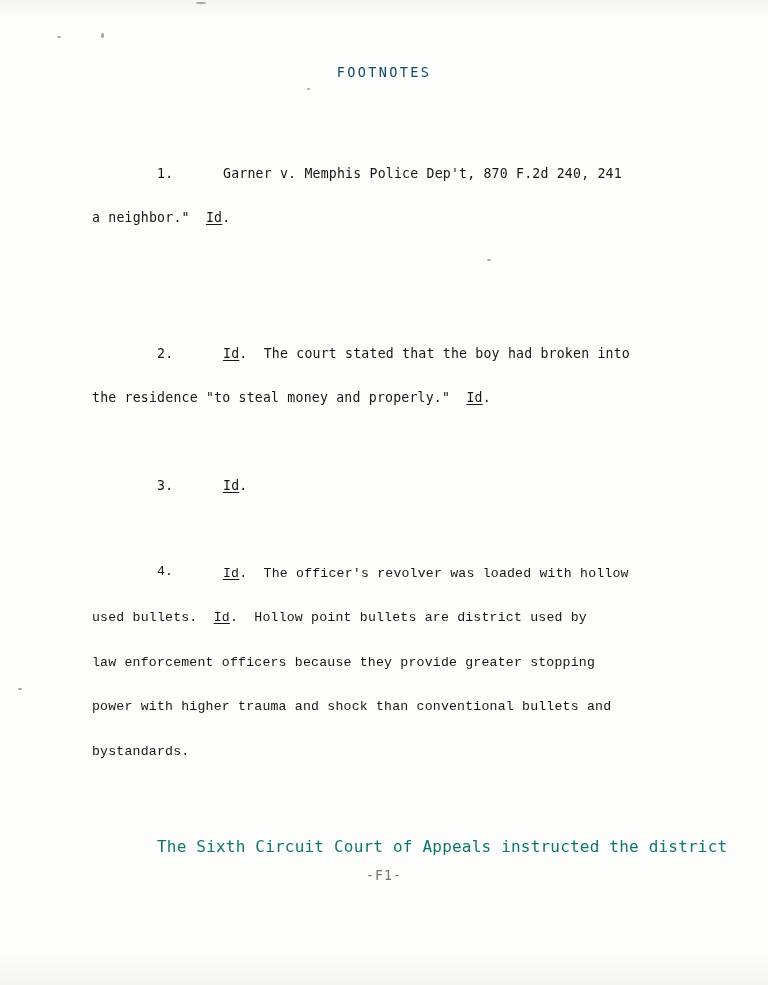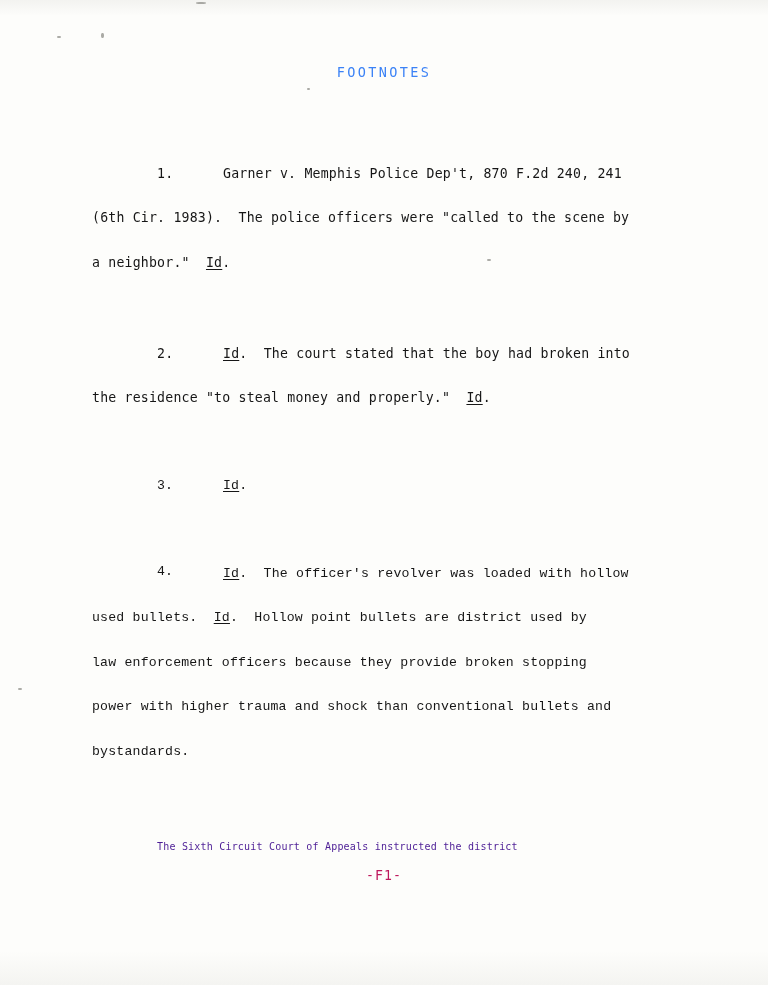--- a/index.html
+++ b/index.html
@@ -41,21 +41,21 @@
   }
 
   .doc-title {
     position: absolute;
     left: 0;
     top: 64px;
     width: 768px;
     text-align: center;
     font-size: 13.5px;
     letter-spacing: 2.4px;
-    color: #3b82f6;
+    color: #0c4a6e;
   }
 
   .footnote {
     position: absolute;
     left: 92px;
     width: 600px;
     color: #161616;
     font-size: 13.2px;
   }
   .ln {
@@ -77,33 +77,33 @@
   }
   u.cite {
     text-decoration: underline;
     text-underline-offset: 2px;
   }
 
   .closing-para {
     position: absolute;
     left: 92px;
     width: 620px;
-    color: #4c1d95;
-    font-size: 10px;
+    color: #0f766e;
+    font-size: 16px;
   }
 
   .page-marker {
     position: absolute;
     left: 0;
     top: 868px;
     width: 768px;
     text-align: center;
     font-size: 13.2px;
     letter-spacing: 1px;
-    color: #be185d;
+    color: #737373;
   }
 </style>
 </head>
 <body>
 
 <div class="page">
 
   <div class="scan-edge-top"></div>
   <div class="scan-edge-bottom"></div>
 
@@ -114,34 +114,33 @@
       <div class="speck" style="left: 487px; top: 259px; width: 4px; height: 2px;"></div>
       <div class="speck" style="left: 18px; top: 688px; width: 4px; height: 2px;"></div>
       <div class="speck" style="left: 307px; top: 88px; width: 3px; height: 2px;"></div>
     </div>
 
   <div class="doc-title">FOOTNOTES</div>
 
   <div id="footnote-layer">
       <div class="footnote" style="top: 152px;">
         <div class="ln ln-indent"><span class="marker">1.</span><span>Garner v. Memphis Police Dep't, 870 F.2d 240, 241</span></div>
-        <div class="ln"><span>(6th Cir. 1983).  The police officers were "called to the scene by</span></div>
         <div class="ln"><span>a neighbor."  </span><u class="cite">Id</u><span>.</span></div>
       </div>
       <div class="footnote" style="top: 332px;">
         <div class="ln ln-indent"><span class="marker">2.</span><u class="cite">Id</u><span>.  The court stated that the boy had broken into</span></div>
         <div class="ln"><span>the residence "to steal money and properly."  </span><u class="cite">Id</u><span>.</span></div>
       </div>
-      <div class="footnote" style="top: 464px; font-family: Liberation Mono, monospace;">
+      <div class="footnote" style="top: 464px;">
         <div class="ln ln-indent"><span class="marker">3.</span><u class="cite">Id</u><span>.</span></div>
       </div>
       <div class="footnote" style="top: 552px; font-family: Liberation Mono, monospace;">
         <div class="ln ln-indent"><span class="marker marker-raised">4.</span><u class="cite">Id</u><span>.  The officer's revolver was loaded with hollow</span></div>
         <div class="ln"><span>used bullets.  </span><u class="cite">Id</u><span>.  Hollow point bullets are district used by</span></div>
-        <div class="ln"><span>law enforcement officers because they provide broken stopping</span></div>
+        <div class="ln"><span>law enforcement officers because they provide greater stopping</span></div>
         <div class="ln"><span>power with higher trauma and shock than conventional bullets and</span></div>
         <div class="ln"><span>bystandards.</span></div>
       </div>
     </div>
 
   <div id="closing-layer">
       <div class="closing-para" style="top: 825px;">
         <div class="ln ln-indent"><span>The Sixth Circuit Court of Appeals instructed the district</span></div>
       </div>
     </div>

